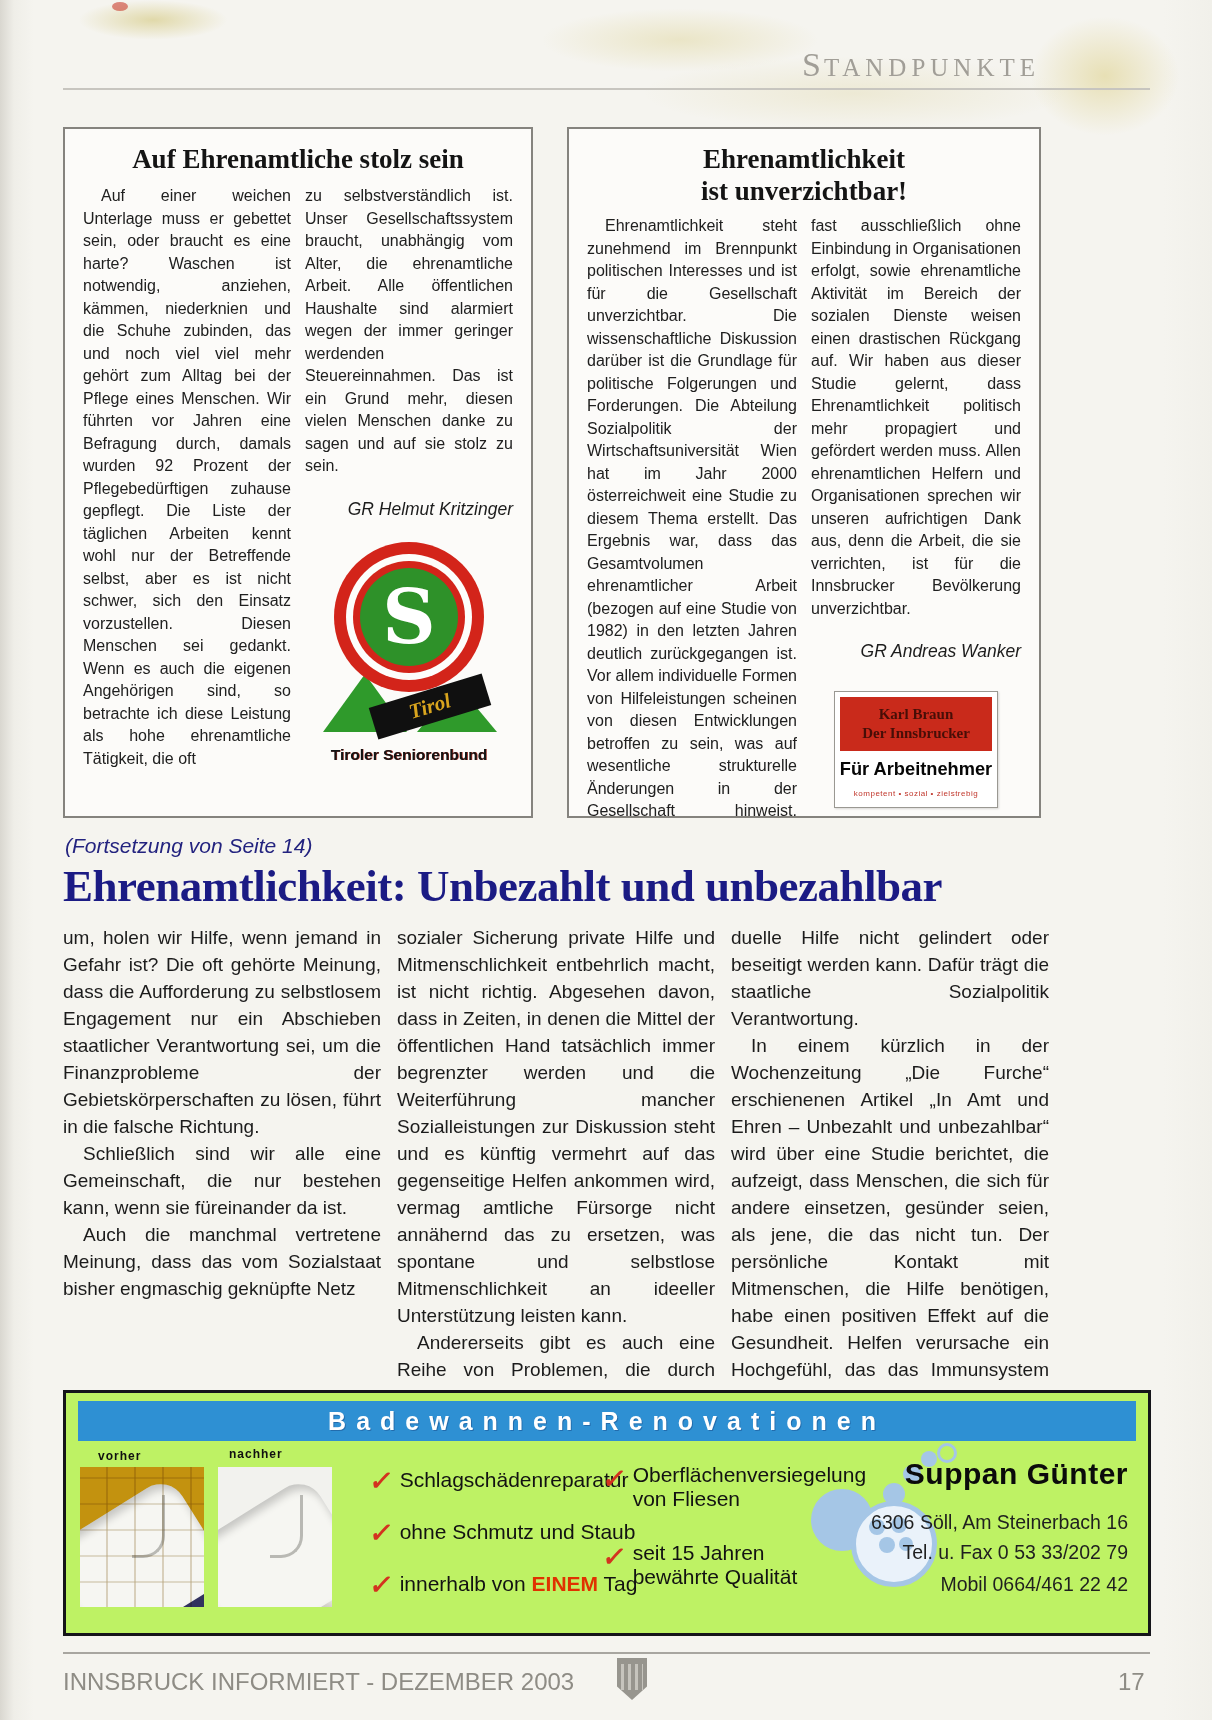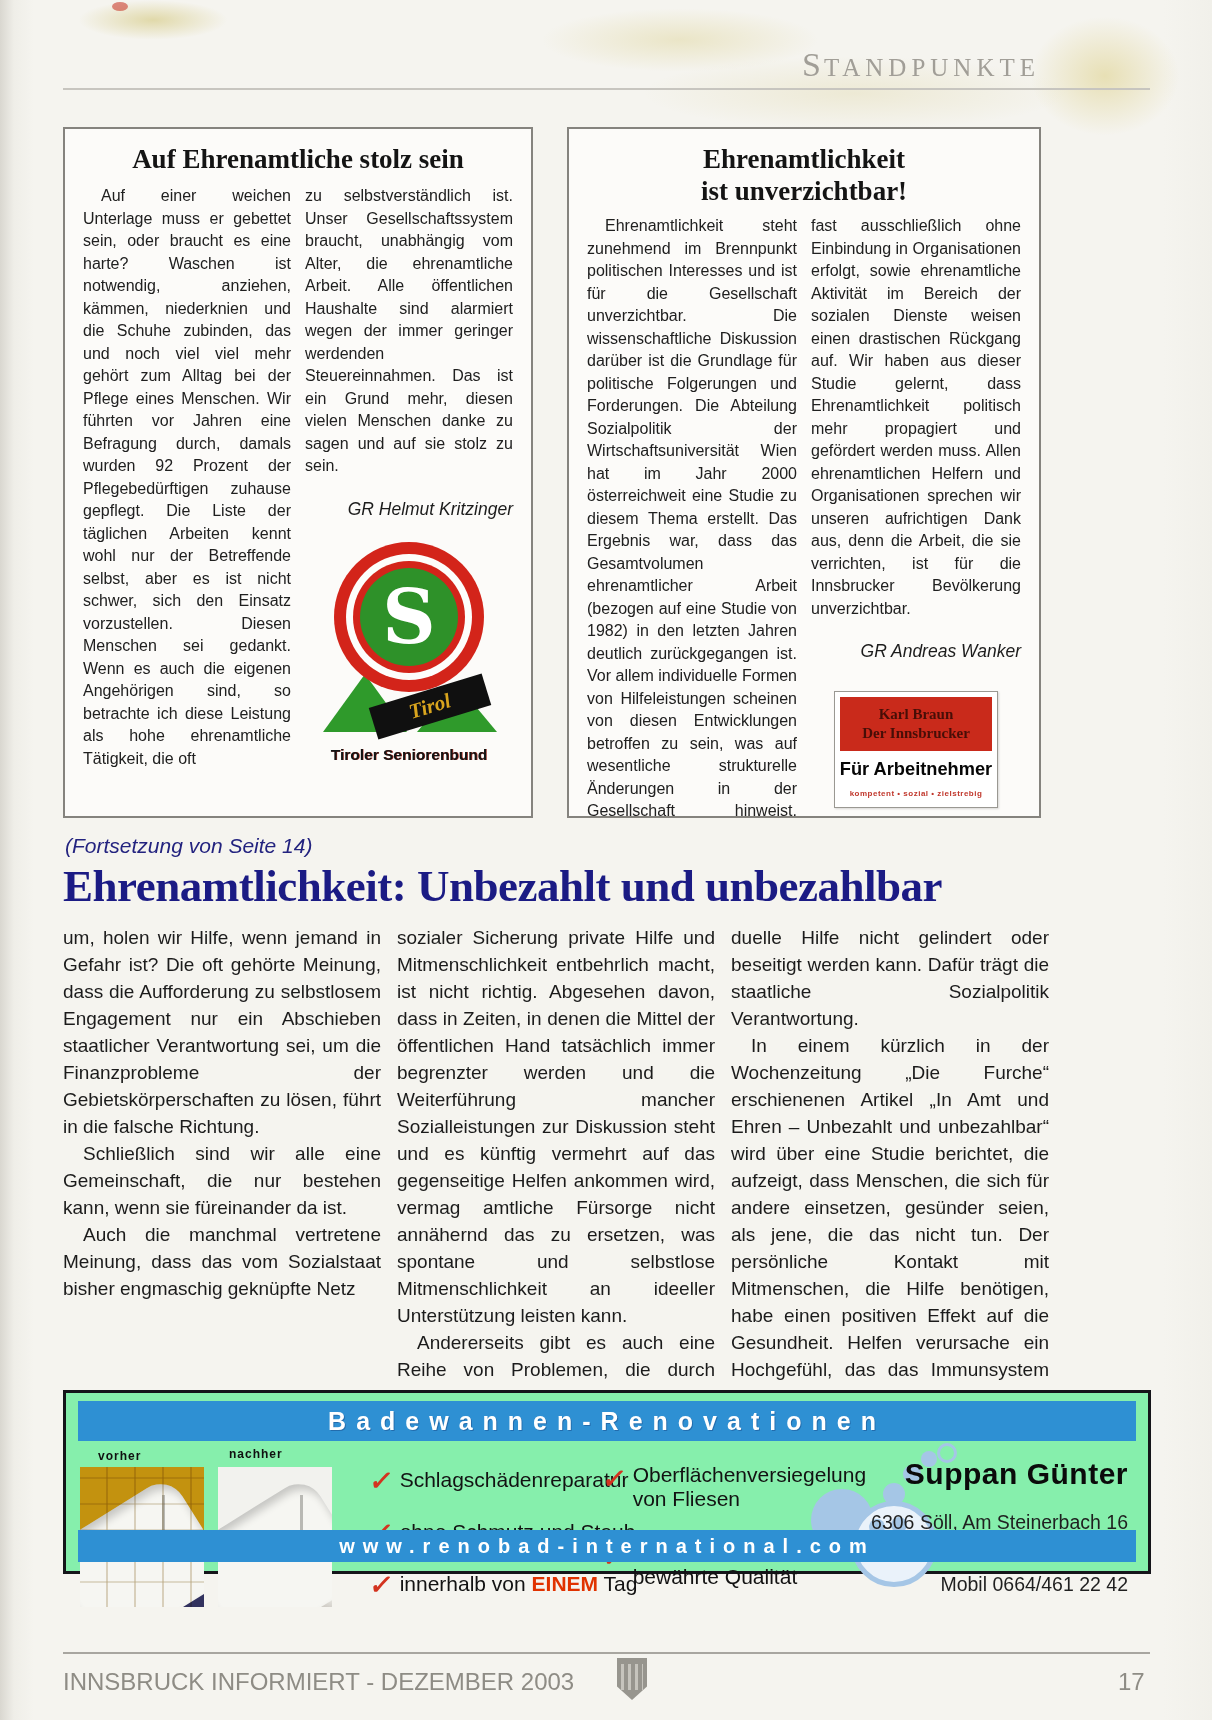--- a/index.html
+++ b/index.html
@@ -38,32 +38,32 @@
   .tirol-banner{position:absolute;left:50px;top:148px;width:118px;height:33px;background:#101010;
         transform:rotate(-17deg);color:#d9a51e;text-align:center;line-height:33px;
         font-family:"Liberation Serif", serif;font-style:italic;font-weight:bold;font-size:21px;}
   .slogo-caption{position:absolute;left:0;bottom:8px;width:100%;text-align:center;font-weight:bold;
         font-size:15.5px;color:#141414;text-shadow:0.6px 0 0 #b4342a;}
   
   .mini-ad{width:162px;margin:28px auto 0;background:#fff;border:1px solid #9a9892;box-shadow:1px 1px 2px rgba(0,0,0,.15);}
   .mini-ad-red{margin:5px;background:#c92a1b;padding:8px 3px;text-align:center;}
   .mini-ad-red div{font-family:"Liberation Serif", serif;font-weight:bold;font-size:15px;line-height:19px;color:#470e07;}
   .mini-ad-title{text-align:center;font-weight:bold;font-size:19px;color:#060606;margin:7px 0 3px;transform:scaleX(.96);}
-  .mini-ad-tagline{text-align:center;font-size:8px;font-weight:bold;color:#c0372c;margin-bottom:1px;letter-spacing:.5px;}
+  .mini-ad-tagline{text-align:center;font-size:8px;font-weight:normal;color:#c0372c;margin-bottom:1px;letter-spacing:.5px;}
   
   #continuation{position:absolute;left:65px;top:834px;font-style:italic;font-size:21px;color:#23237f;}
   #headline{position:absolute;left:63px;top:860px;width:1090px;white-space:nowrap;
         font-family:"Liberation Serif", serif;font-weight:bold;font-size:45px;color:#1b1b84;letter-spacing:-.5px;}
   .acol{position:absolute;top:924px;width:318px;font-size:19px;line-height:27px;text-align:justify;color:#1b1b1b;}
   #acol1{left:63px;} #acol2{left:397px;} #acol3{left:731px;}
   .acol p{margin:0;}
   .acol p.pind{text-indent:20px;}
   .subhead{font-weight:bold;font-size:22px;line-height:26px;color:#2a2aa4;text-align:center;margin:12px 0 6px;}
   
-  #ad{position:absolute;left:63px;top:1390px;width:1088px;height:184px;background:#86efac;
+  #ad{position:absolute;left:63px;top:1390px;width:1088px;height:246px;background:#bef264;
       border:3px solid #15151a;box-sizing:border-box;}
   .ad-banner{position:absolute;left:12px;right:12px;top:8px;height:40px;background:#2e90d3;
       color:#fff;font-weight:bold;font-size:25px;letter-spacing:10px;text-align:center;line-height:40px;
       text-shadow:1px 1px 0 rgba(0,0,60,.25);}
   .ba-label{position:absolute;font-weight:bold;font-size:12px;letter-spacing:1px;color:#101010;}
   .photo{position:absolute;top:74px;height:140px;overflow:hidden;}
   .photo .tub{position:absolute;left:-18px;top:38px;width:150px;height:120px;background:#f6f6f2;
       border-radius:26px;transform:rotate(-32deg);box-shadow:inset 0 6px 8px rgba(0,0,0,.2);}
   #photo-before{left:14px;width:124px;
       background:linear-gradient(180deg,#c3920f 0 62%,#8f6d14 62% 78%,#32325e 78% 100%);}
@@ -223,19 +223,18 @@
       <div class="c b8"></div>
     <div class="c b9"></div>
       <div class="c b10"></div>
   </div>
 
   <div class="ad-company">Suppan Günter</div>
   <div class="ad-line" style="top:118px;">6306 Söll, Am Steinerbach 16</div>
   <div class="ad-line" style="top:148px;">Tel. u. Fax 0 53 33/202 79</div>
   <div class="ad-line" style="top:180px;">Mobil 0664/461 22 42</div>
 
-  <div class="ad-url">www.renobad-international.com</div>
 </div>
 
 <div class="footer-rule"></div>
 <div id="footer-title">INNSBRUCK INFORMIERT - DEZEMBER 2003</div>
 <div class="emblem"></div>
 <div id="footer-page">17</div>
 
 </body></html>

